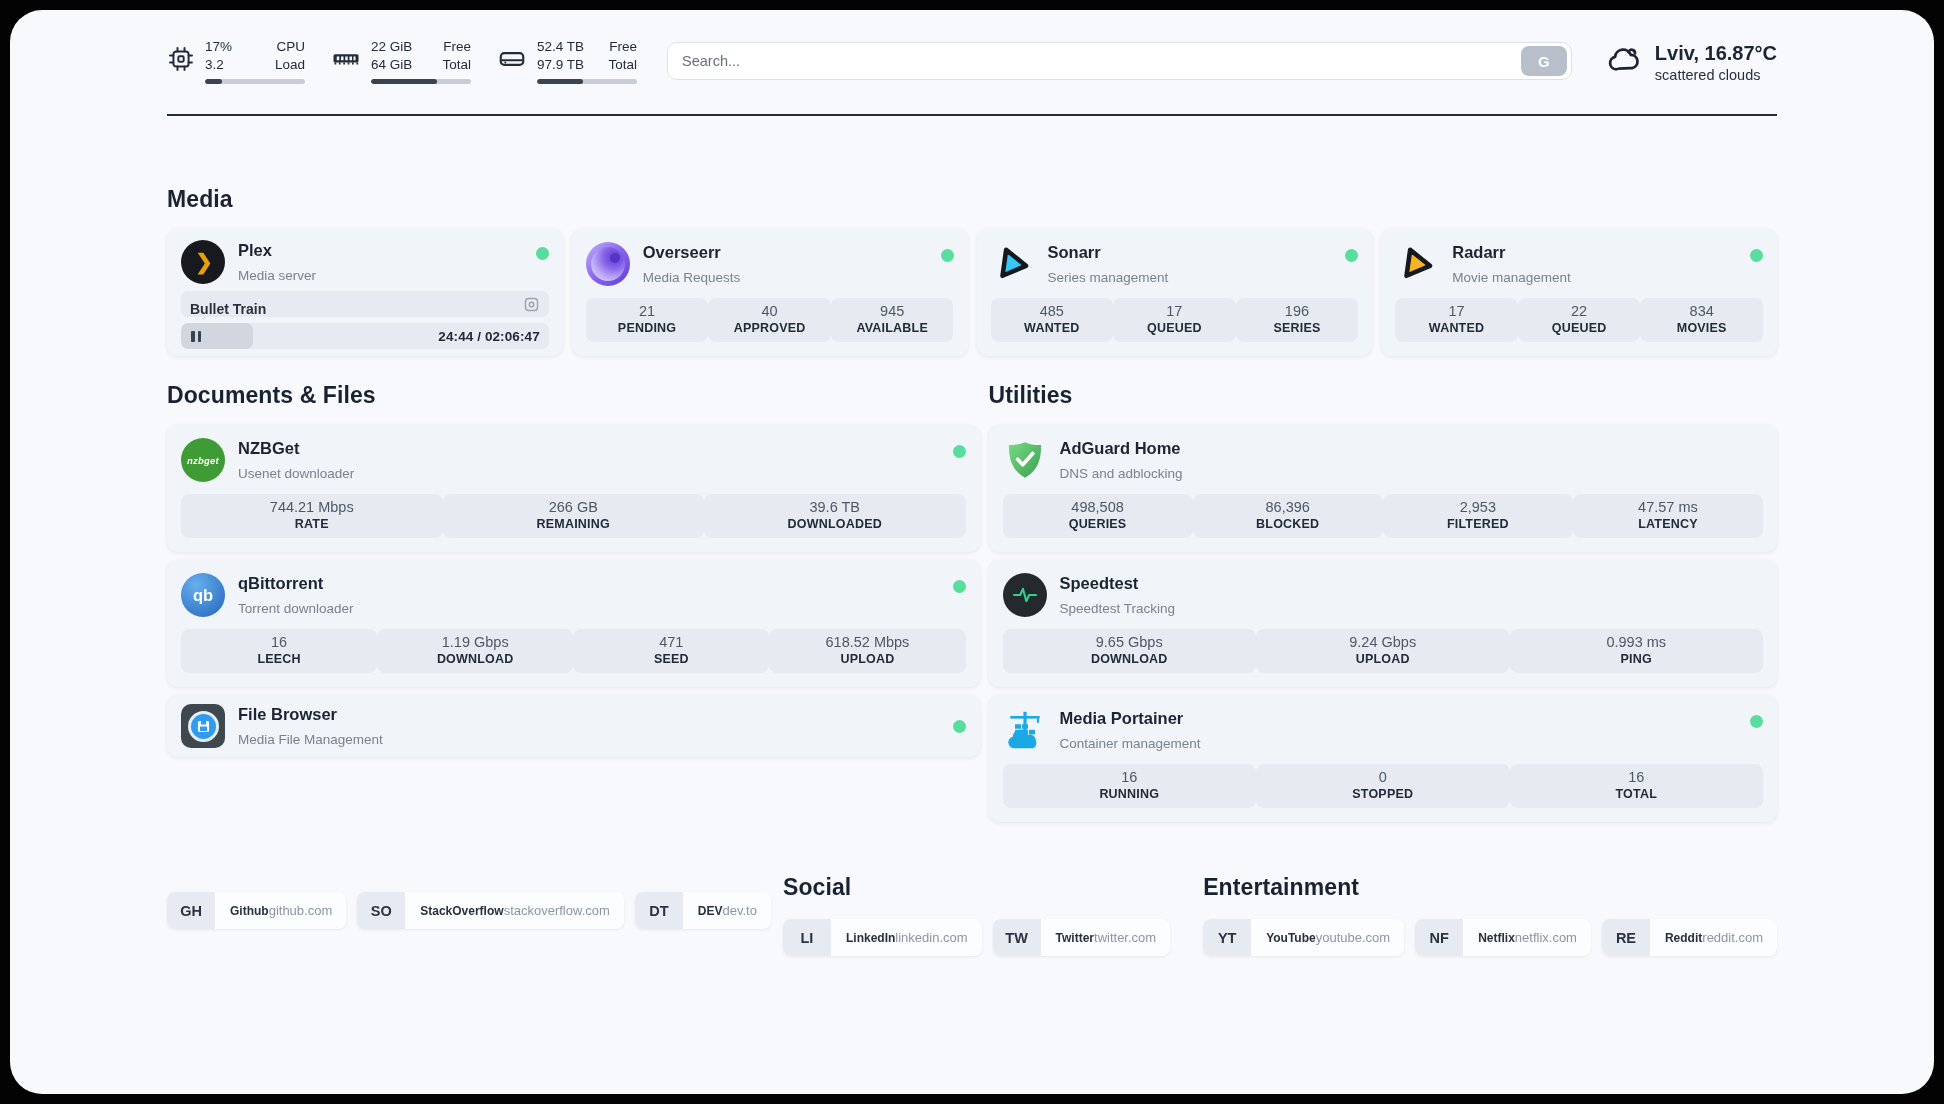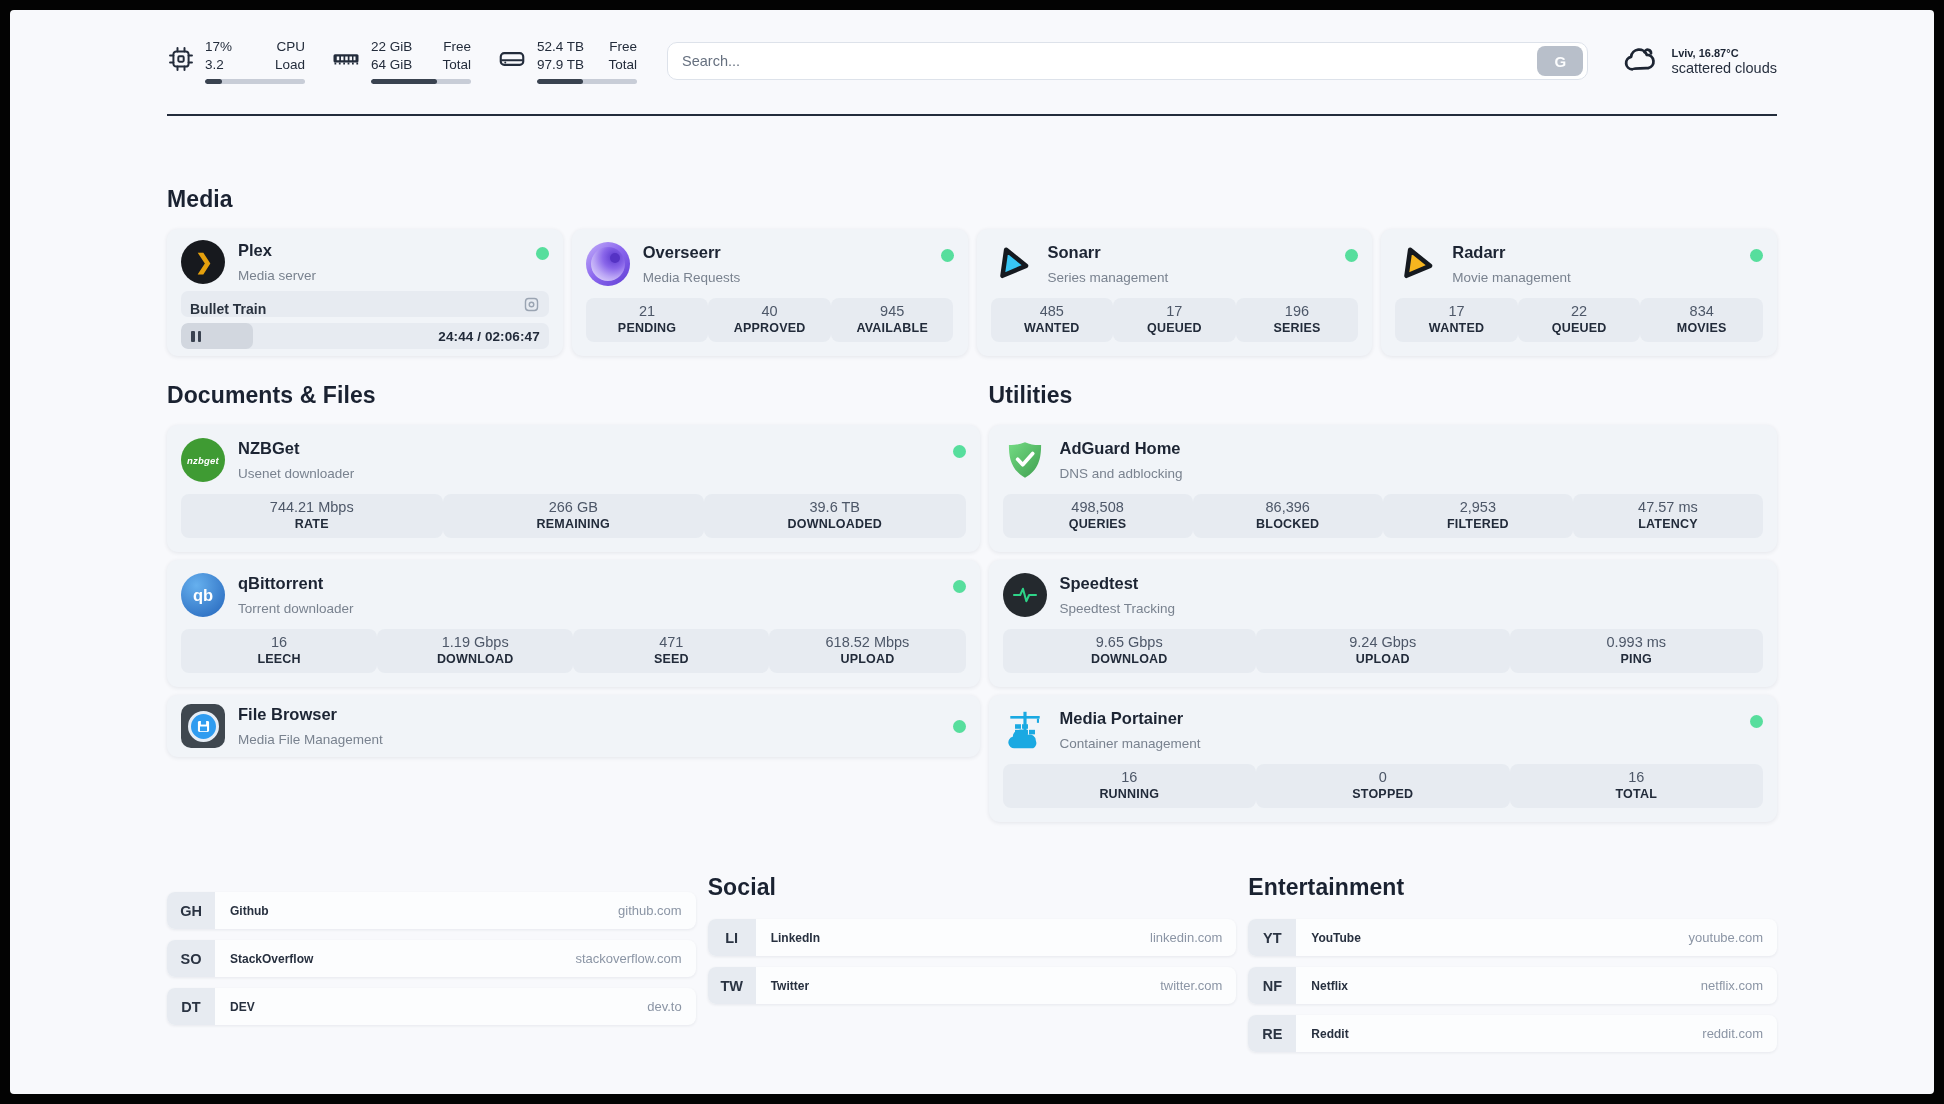--- a/index.html
+++ b/index.html
@@ -1,37 +1,37 @@
 <!DOCTYPE html>
 <html><head>
 <meta charset="utf-8">
 <style>
   * { margin:0; padding:0; box-sizing:border-box; }
   html,body { width:1944px; height:1104px; background:#030303; font-family:"Liberation Sans", sans-serif; }
-  .frame { position:absolute; inset:10px; background:#f8f9fc; border-radius:4px; overflow:hidden; }
+  .frame { position:absolute; inset:10px; background:#f8f9fc; border-radius:32px; overflow:hidden; }
   .content { padding:0 157px; }
 
   
   .topbar { display:flex; align-items:center; margin-top:22px; height:58px; }
   .metrics { display:flex; gap:26px; align-items:center; }
   .metric { display:flex; gap:10px; align-items:center; }
   .metric svg { flex:none; }
   .metric-body { display:flex; flex-direction:column; }
   .metric-cols { display:flex; justify-content:space-between; gap:14px; width:100px; font-size:13.5px; font-weight:500; color:#232c3b; line-height:1.32; }
   .metric-labels { text-align:right; }
   .metric-bar { margin-top:5px; height:5px; background:#c8cdd7; border-radius:3px; overflow:hidden; }
   .metric-fill { height:100%; background:#3a4350; border-radius:3px; }
 
   .search { flex:1; margin:0 34px 0 30px; height:38px; background:#ffffff; border:1px solid #dde2ea; border-radius:10px; display:flex; align-items:center; padding:0 4px 0 14px; }
   .search input { flex:1; border:0; outline:0; background:transparent; font-size:14.5px; color:#303a4b; font-family:"Liberation Sans", sans-serif; }
   .search input::placeholder { color:#66707f; opacity:1; }
   .search-btn { width:46px; height:30px; flex:none; border:0; background:#b8bfca; border-radius:8px; color:#fcfdfe; font-size:15px; font-weight:700; font-family:"Liberation Sans", sans-serif; cursor:pointer; }
 
   .weather { display:flex; align-items:center; gap:12px; }
-  .weather-main { font-size:11px; font-weight:700; color:#1c2534; line-height:1.35; }
+  .weather-main { font-size:20px; font-weight:700; color:#1c2534; line-height:1.35; }
   .weather-sub { font-size:14.5px; color:#262f3e; }
 
   .topline { margin-top:24px; border-top:2px solid #242d3c; }
 
   
   h2 { font-size:23px; font-weight:600; color:#1a2231; letter-spacing:.1px; }
   .h2-media { margin-top:70px; }
   .h2-col { margin-top:26px; }
 
   .media-row { display:grid; grid-template-columns:repeat(4,1fr); gap:9px; margin-top:16px; }
@@ -75,21 +75,21 @@
   .icon.nzb { background:#3f9b33; }
   .icon.nzb span { color:#fff; font-size:9.5px; font-weight:700; font-style:italic; letter-spacing:.2px; }
   .icon.qb { background:radial-gradient(circle at 35% 28%,#66b0ee 0%,#2d6fc2 85%); }
   .icon.qb span { color:#fff; font-size:16.5px; font-weight:600; }
   .icon.fb { background:#3f474f; border-radius:10px; }
   .fb-circle { width:31px; height:31px; border-radius:50%; background:#2f9cf0; border:3px solid #e6edf5; display:flex; align-items:center; justify-content:center; }
   .icon.speed { background:#24292e; }
 
   
   .links-grid { display:grid; grid-template-columns:1fr 1fr 1fr; gap:12px; margin-top:52px; }
-  .links-items { display:flex; flex-direction:column; gap:11px; margin-top:18px; }
+  .links-items { display:flex; gap:11px; margin-top:18px; }
   .link-pill { display:flex; align-items:center; height:37px; background:#fcfdfe; border-radius:8px; box-shadow:0 1px 3px rgba(25,35,60,.08); overflow:hidden; cursor:pointer; }
   .link-abbr { width:48px; align-self:stretch; background:#e7ebf1; display:flex; align-items:center; justify-content:center; font-size:14.5px; font-weight:600; color:#2a3342; }
   .link-name { margin-left:15px; font-size:12px; font-weight:700; color:#27303f; }
   .link-url { margin-left:auto; padding-right:14px; font-size:13px; color:#8b95a5; }
 </style>
 </head>
 <body>
 
 <div class="frame">
   <div class="content">

